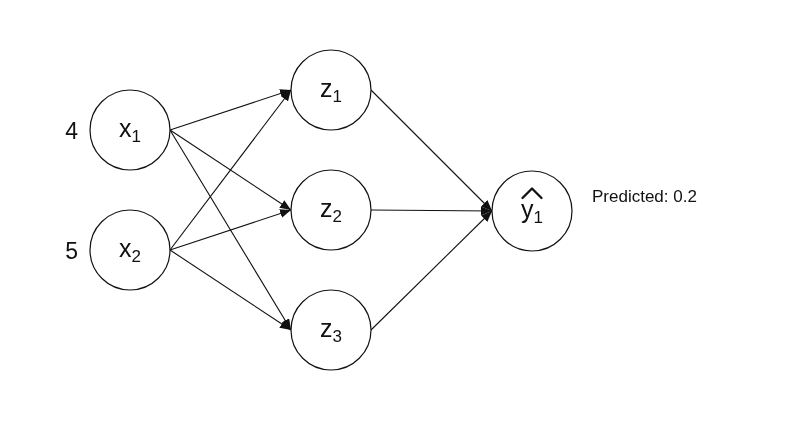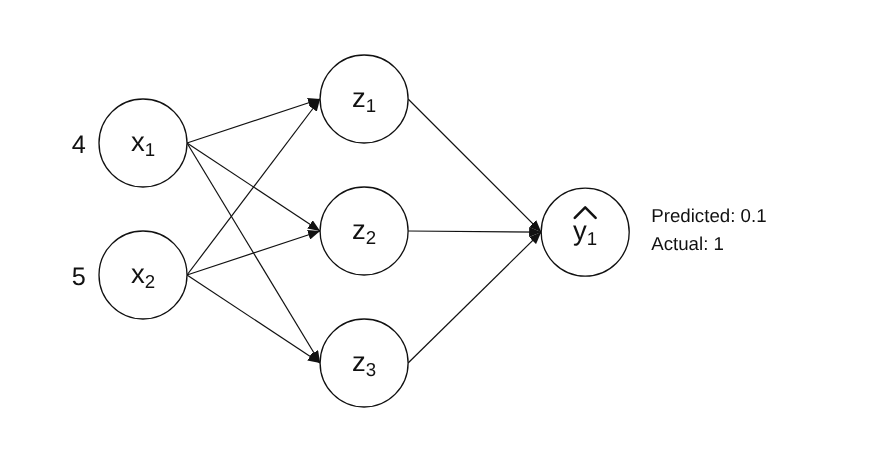--- a/index.html
+++ b/index.html
@@ -88,16 +88,15 @@
         </g>
         <g>
           <circle cx="532" cy="211" r="40" class="node-circle"></circle>
           <text x="532" y="218" text-anchor="middle" class="node-label"><tspan>y</tspan><tspan class="node-sub" dy="5">1</tspan></text>
           <path d="M 522.5 198 L 532 188.5 L 541.5 198" class="hat"></path>
         </g>
       </g>
   </svg>
 
   <div class="annot">
-    <div>Predicted: 0.1</div>
-    <div>Actual: 1</div>
+    <div>Predicted: 0.2</div>
   </div>
 </div>
 
 </body></html>

